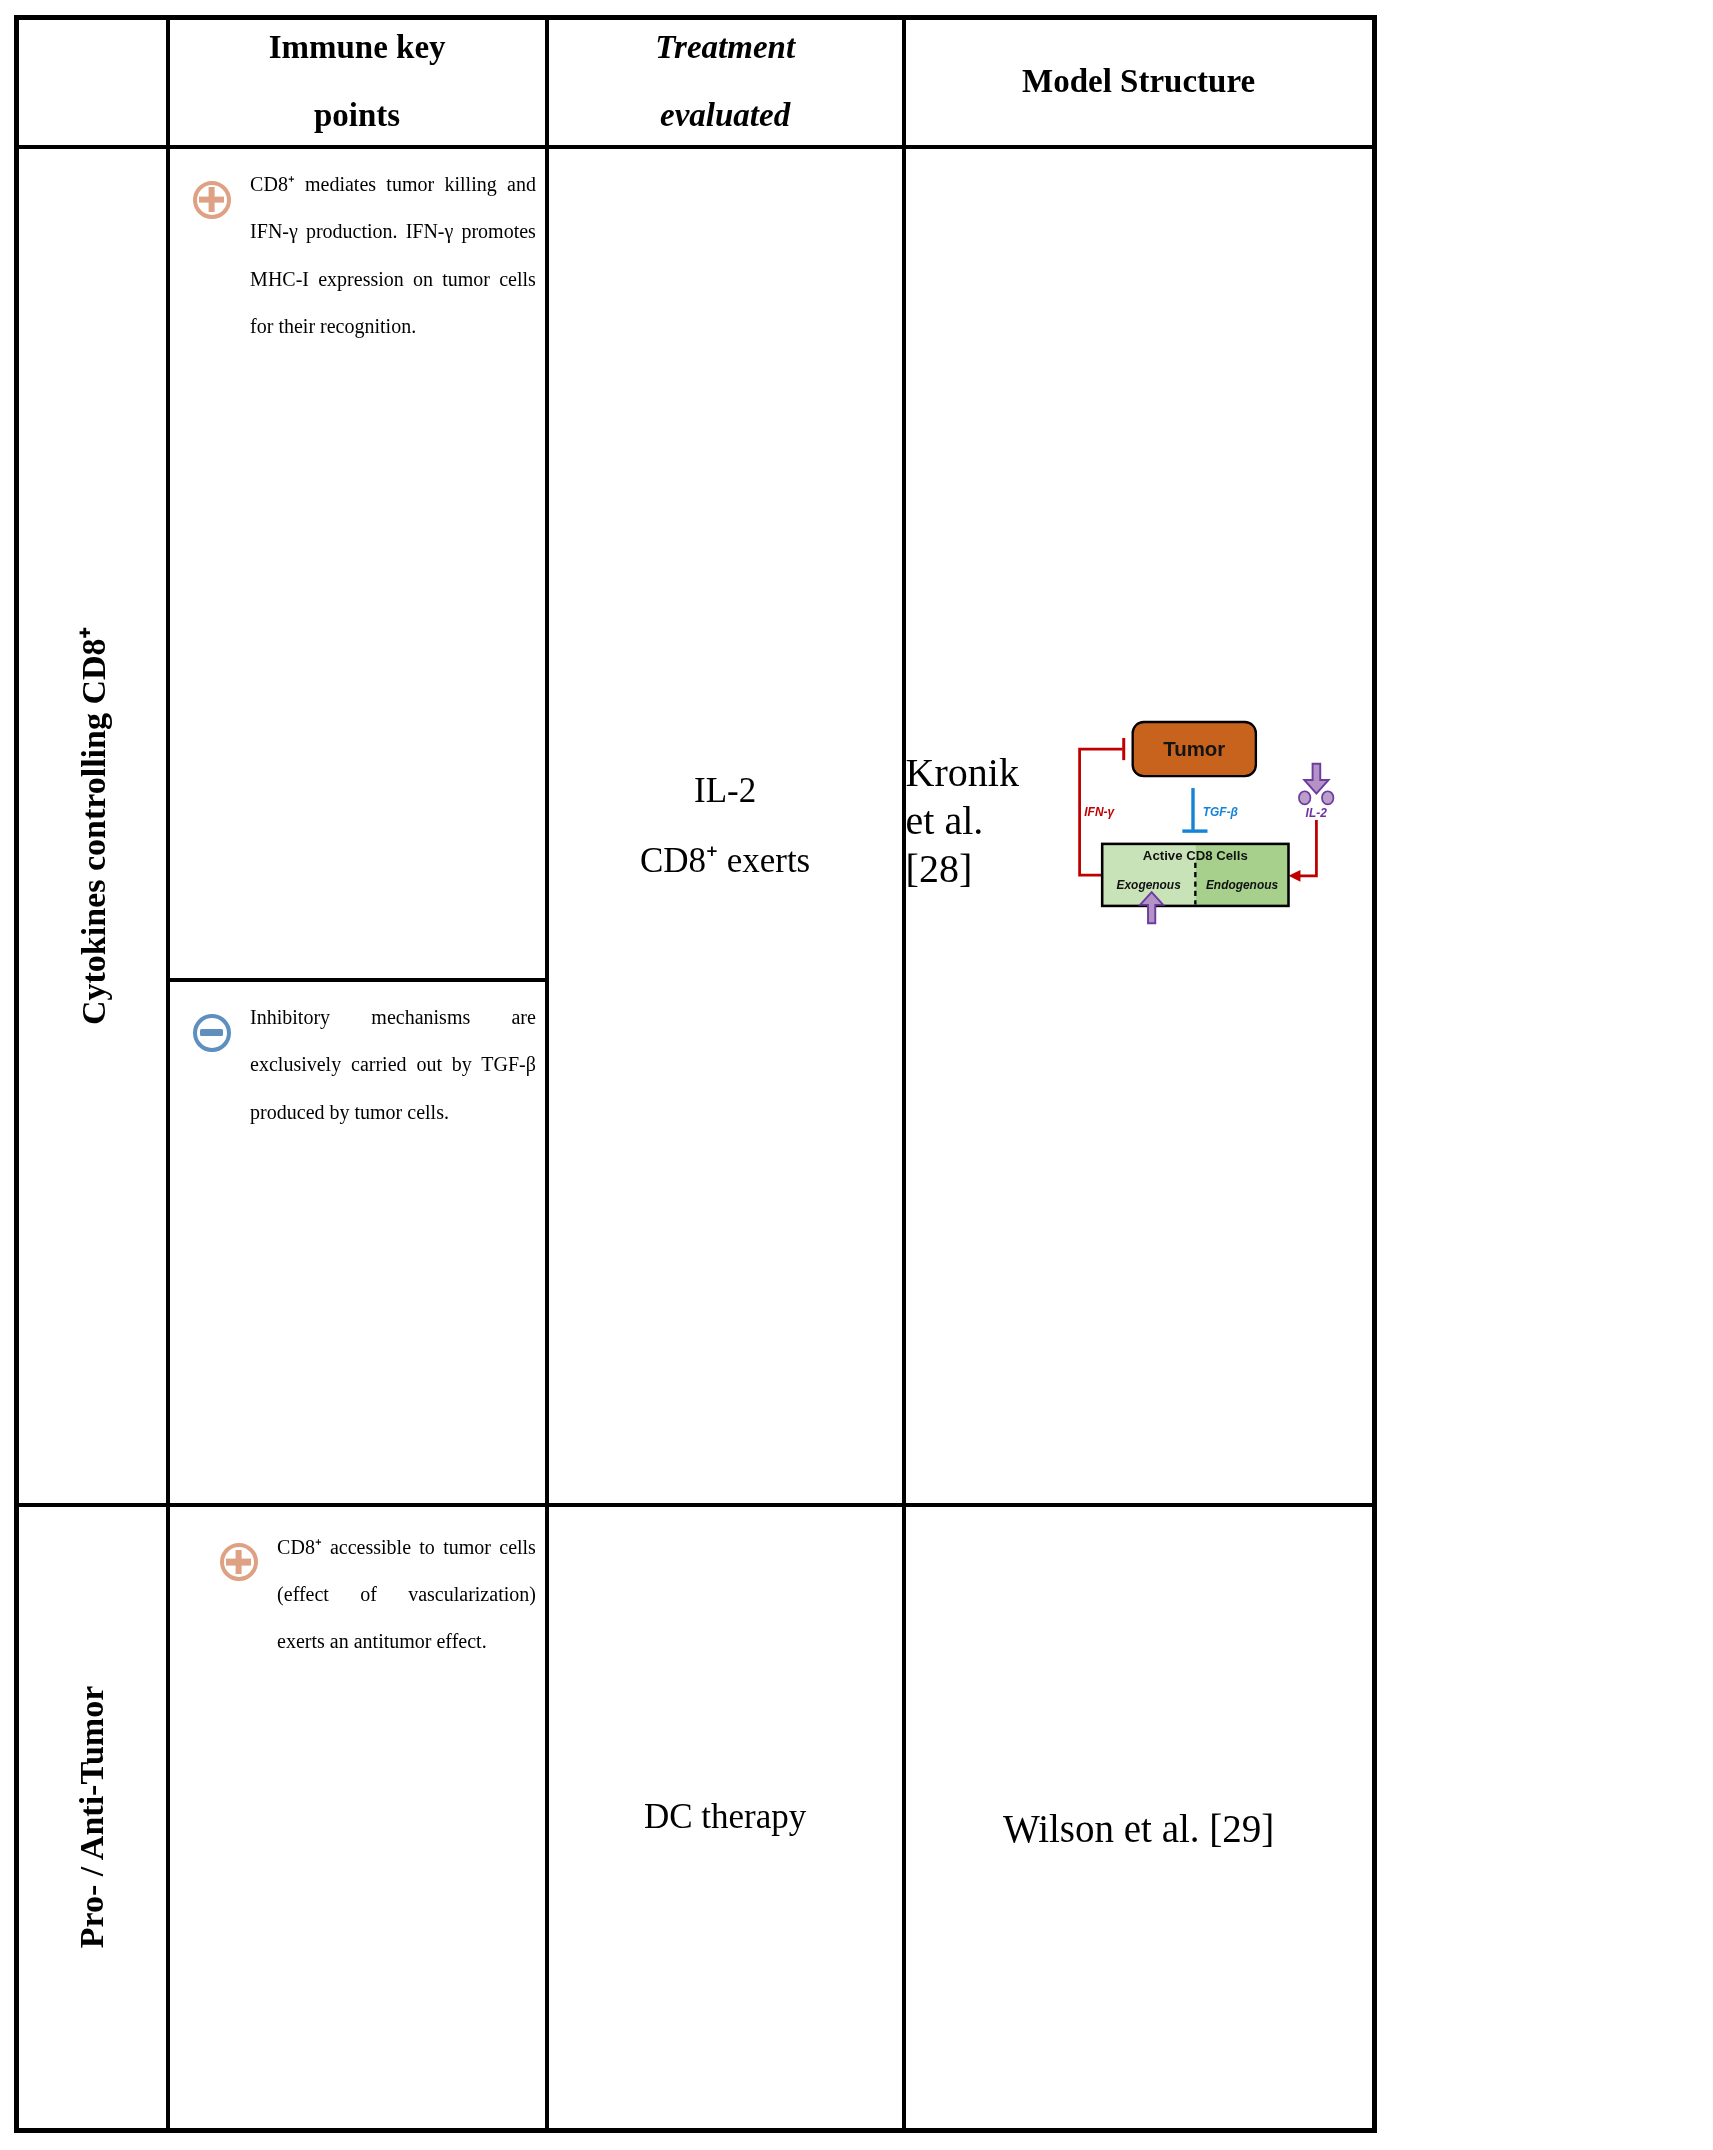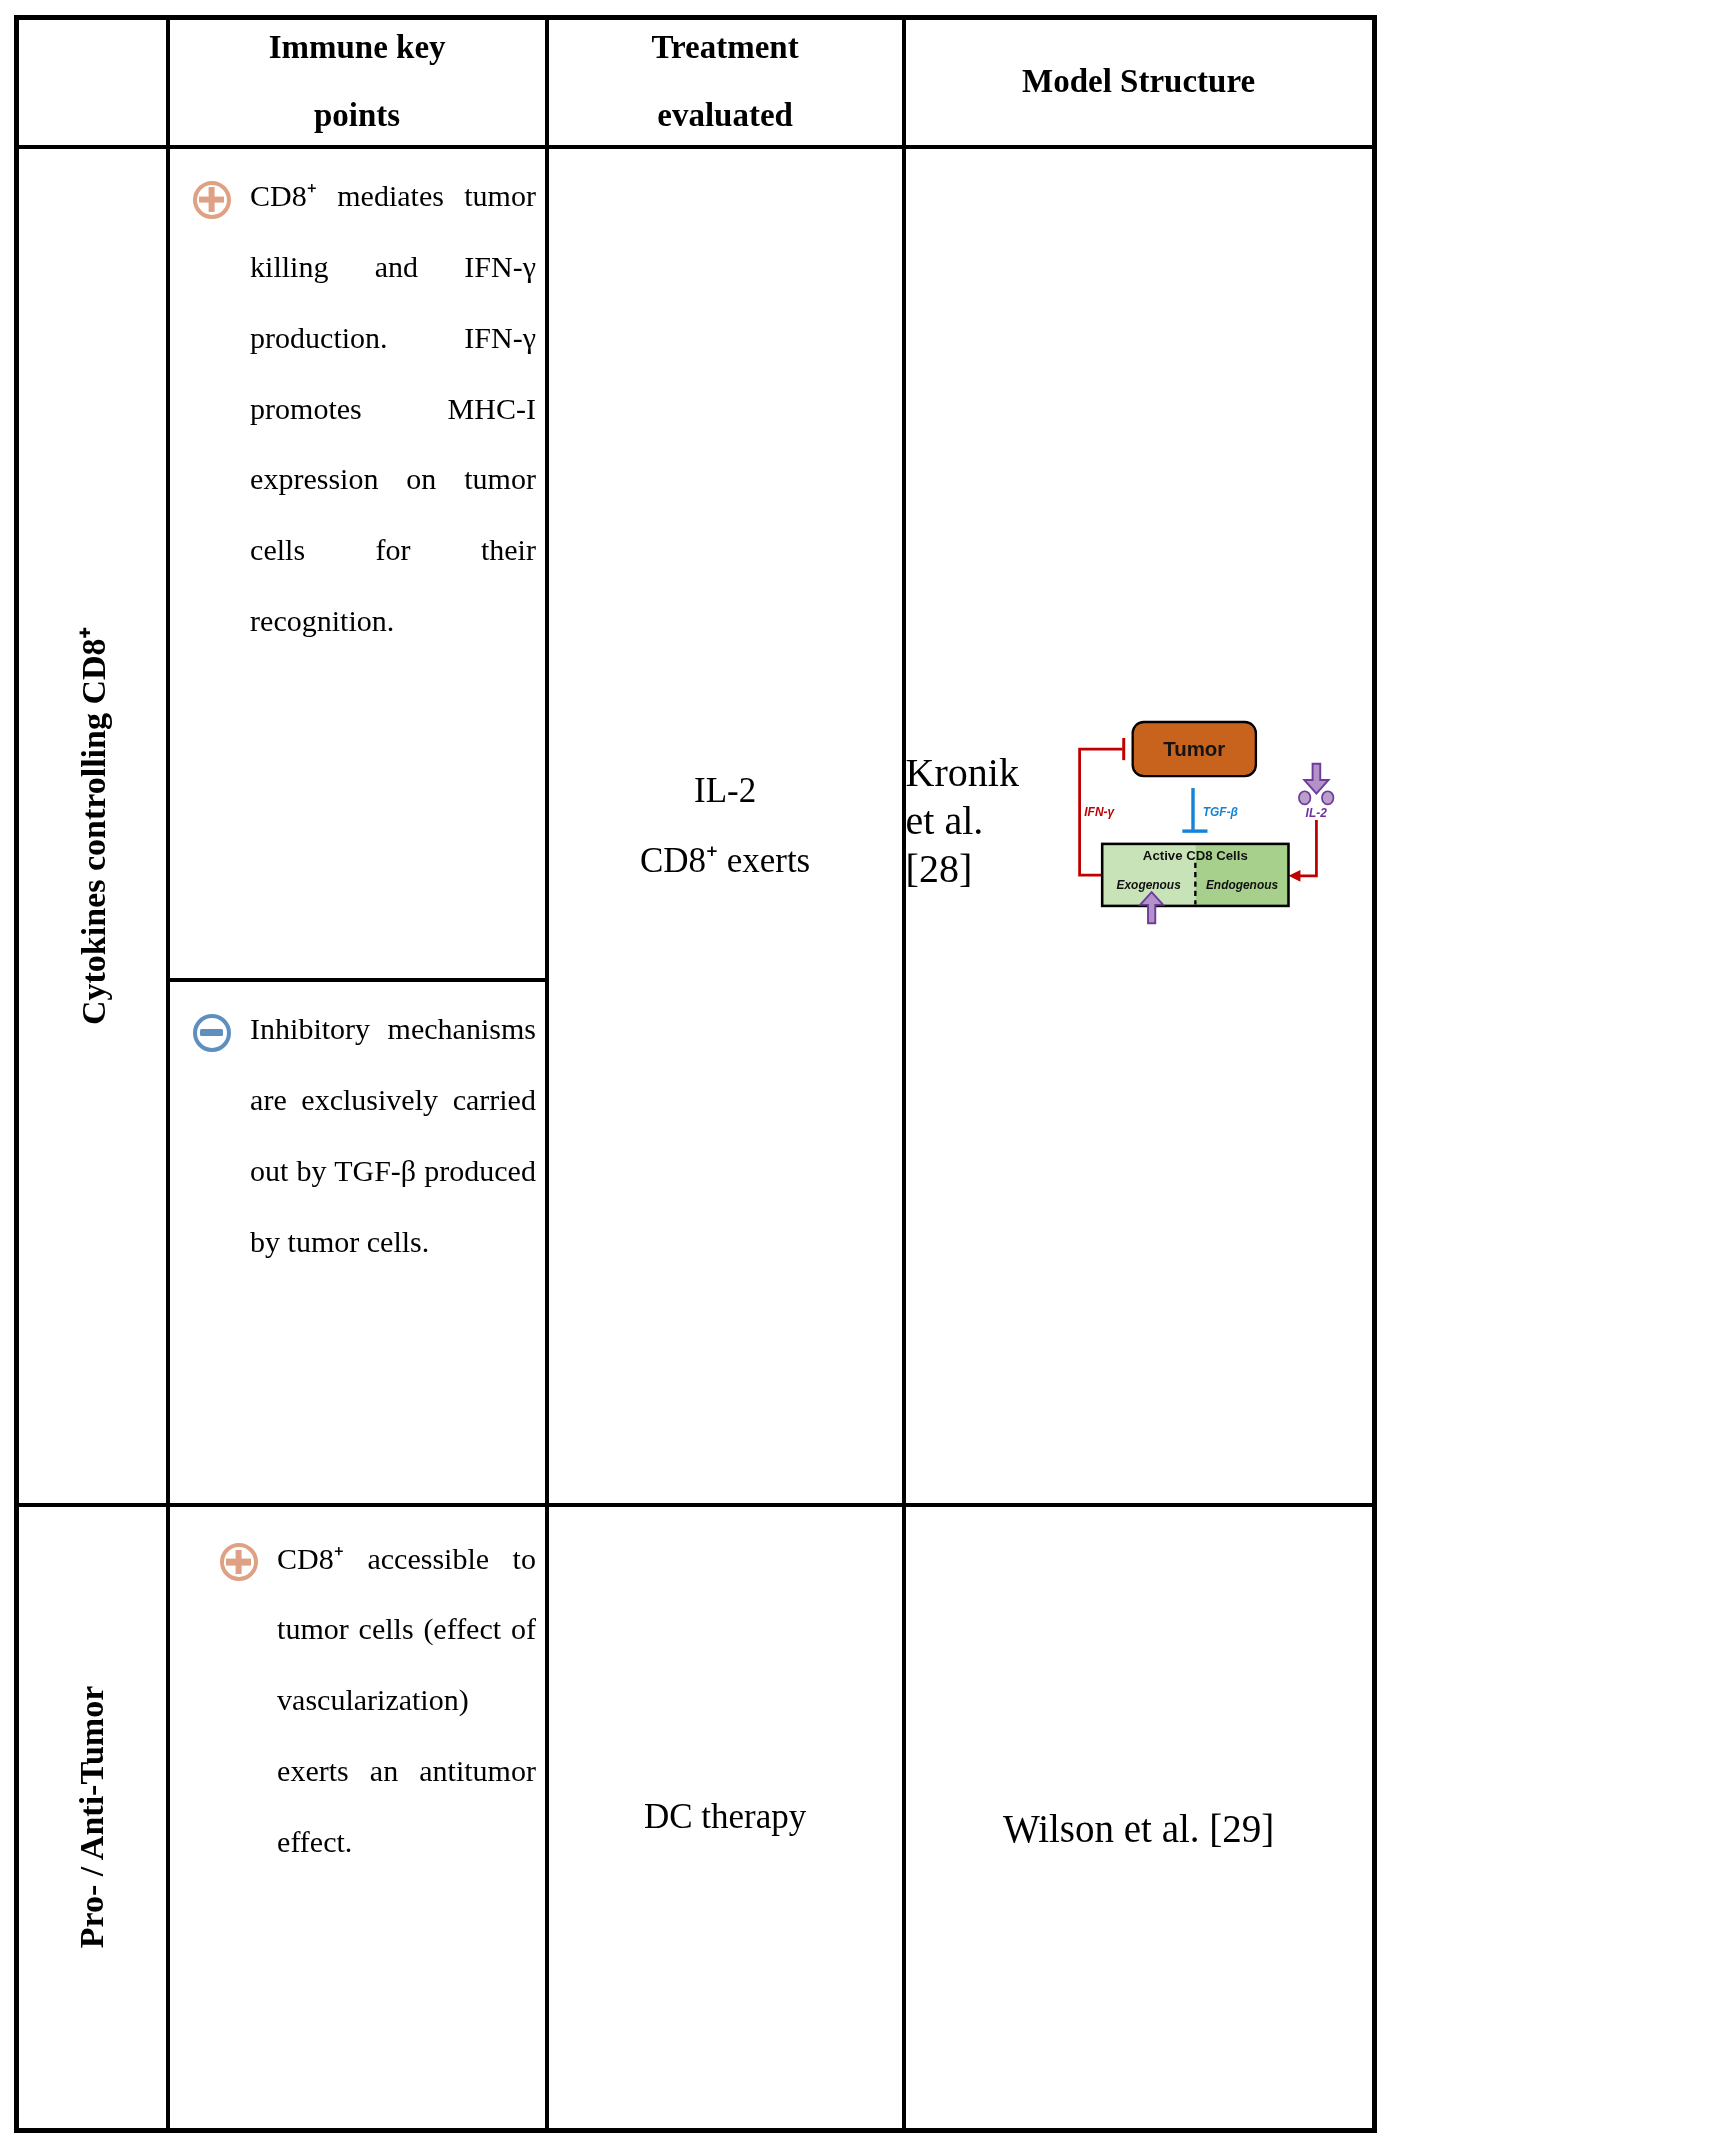--- a/index.html
+++ b/index.html
@@ -16,40 +16,40 @@
     grid-template-rows:129px 1358px 1fr;
   }
   .cell{box-sizing:border-box;position:relative;overflow:hidden;}
   .br{border-right:4.4px solid #000;}
   .bb{border-bottom:4.4px solid #000;}
 
   
   .hdr{display:flex;align-items:center;justify-content:center;text-align:center;
        font-weight:bold;font-size:33px;line-height:2.05;}
   .hdr .wrapnarrow{max-width:209px;}
-  .hdr .wrapnarrow2{max-width:204px;}
+  .hdr .wrapnarrow2{max-width:204px;font-style:italic;}
 
   
   .vcell{display:flex;align-items:center;justify-content:center;}
   .vlabel{transform:rotate(-90deg);white-space:nowrap;font-weight:bold;font-size:34px;}
 
   
   .pointsplit{display:grid;grid-template-rows:833px 1fr;}
   .bullet{display:flex;align-items:flex-start;padding:12.6px 6.8px 0 23px;box-sizing:border-box;}
   .bicon{flex:0 0 39px;margin-top:19.4px;}
   .circle-icon{width:30px;height:30px;border-radius:50%;position:relative;box-sizing:content-box;}
   .icon-plus{border:4.4px solid #DFA184;}
   .icon-plus::before{content:"";position:absolute;left:50%;top:9%;bottom:9%;width:6.8px;
        transform:translateX(-50%);background:#DFA184;}
   .icon-plus::after{content:"";position:absolute;top:50%;left:9%;right:9%;height:6.8px;
        transform:translateY(-50%);background:#DFA184;}
   .icon-minus{border:4.4px solid #5E8FBF;}
   .icon-minus::after{content:"";position:absolute;top:50%;left:12%;right:12%;height:7.8px;
        transform:translateY(-50%);background:#5E8FBF;border-radius:1.5px;}
-  .btext{flex:1;padding-left:18.5px;padding-right:1.9px;font-size:30px;line-height:2.36;
+  .btext{flex:1;padding-left:18.5px;padding-right:1.9px;font-size:20px;line-height:2.36;
        text-align:justify;}
 
   
   .treat{display:flex;flex-direction:column;align-items:center;justify-content:center;
        font-size:35px;line-height:2.0;text-align:center;}
 
   
   .modelcell{display:flex;flex-direction:row;align-items:center;justify-content:center;}
   .model-title{font-size:40px;line-height:1.2;margin-bottom:33px;}
   .model-title-only{font-size:39px;}

